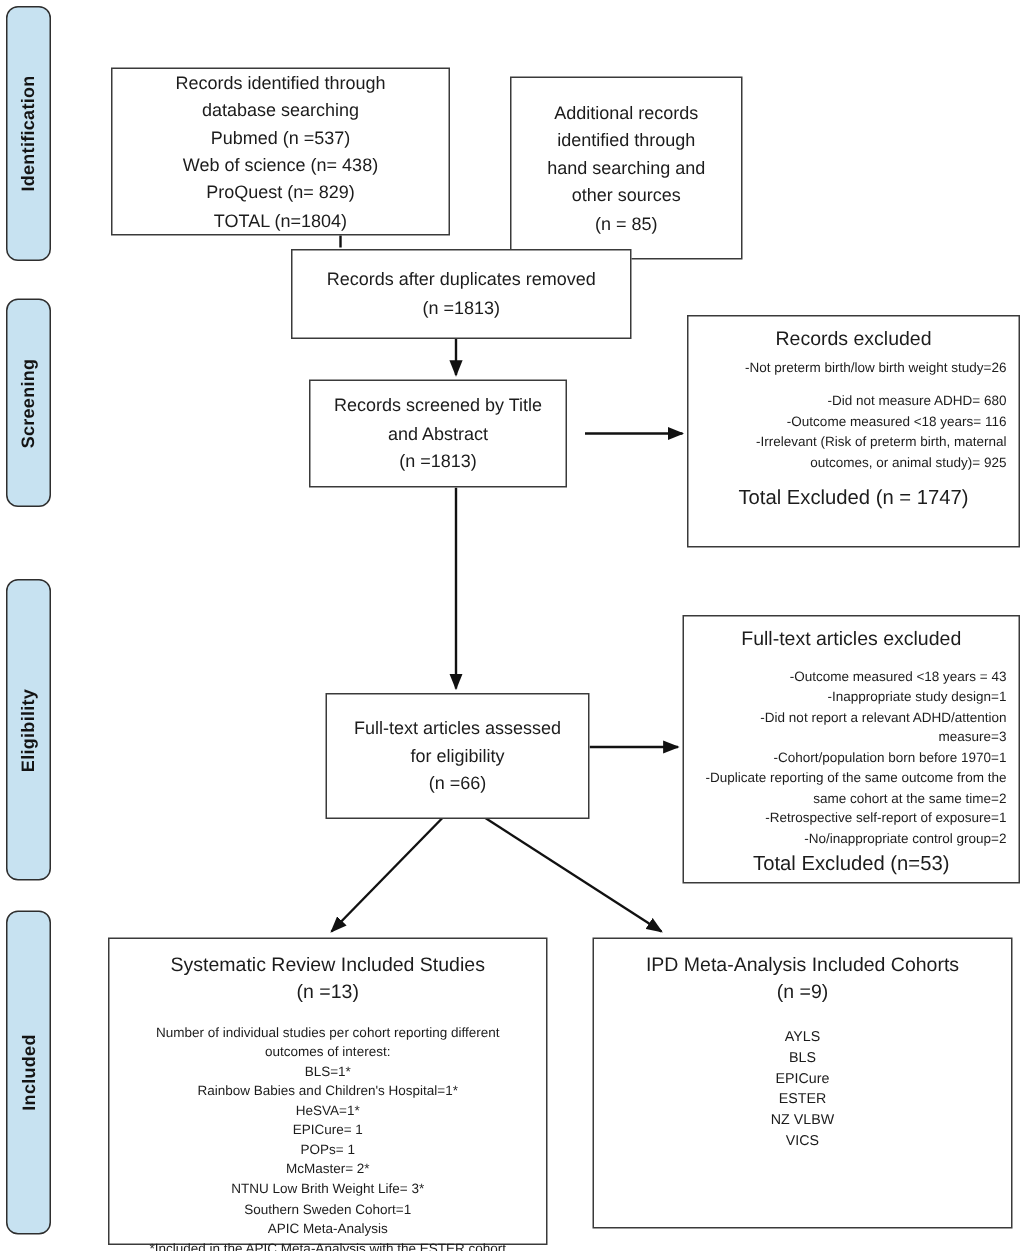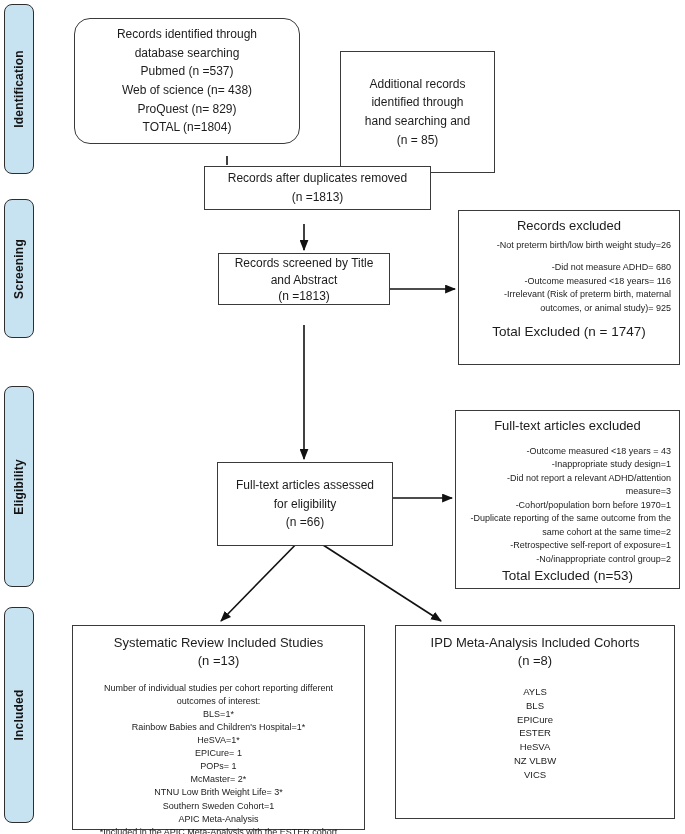--- a/index.html
+++ b/index.html
@@ -93,42 +93,43 @@
   <div class="stage" style="top:199px;height:139px;">
     <span>Screening</span>
   </div>
   <div class="stage" style="top:386px;height:201px;">
     <span>Eligibility</span>
   </div>
   <div class="stage" style="top:607px;height:216px;">
     <span>Included</span>
   </div>
 
-  <div class="box center-box" style="left:74px;top:18px;width:226px;height:126px;border-radius:16px;">
+  <div class="box center-box" style="left:74px;top:45px;width:226px;height:112px;">
       <div class="ln">Records identified through</div>
       <div class="ln">database searching</div>
       <div class="ln">Pubmed (n =537)</div>
       <div class="ln">Web of science (n= 438)</div>
       <div class="ln">ProQuest (n= 829)</div>
       <div class="ln">TOTAL (n=1804)</div>
     </div>
 
   <div class="box center-box" style="left:340px;top:51px;width:155px;height:122px;">
       <div class="ln">Additional records</div>
       <div class="ln">identified through</div>
       <div class="ln">hand searching and</div>
+      <div class="ln">other sources</div>
       <div class="ln">(n = 85)</div>
     </div>
 
-  <div class="box center-box" style="left:204px;top:166px;width:227px;height:44px;">
+  <div class="box center-box" style="left:194px;top:166px;width:227px;height:60px;">
       <div class="ln">Records after duplicates removed</div>
       <div class="ln">(n =1813)</div>
     </div>
 
-  <div class="box center-box" style="left:218px;top:253px;width:172px;height:52px;">
+  <div class="box center-box" style="left:206px;top:253px;width:172px;height:72px;">
       <div class="ln">Records screened by Title</div>
       <div class="ln">and Abstract</div>
       <div class="ln">(n =1813)</div>
     </div>
 
   <div class="box detail-box" style="left:458px;top:210px;width:222px;height:155px;">
     <div class="detail-title">Records excluded</div>
     <div class="detail-items">
         <div class="ln">-Not preterm birth/low birth weight study=26</div>
         <div class="ln"></div>
@@ -173,25 +174,24 @@
         <div class="ln">McMaster= 2*</div>
         <div class="ln">NTNU Low Brith Weight Life= 3*</div>
         <div class="ln">Southern Sweden Cohort=1</div>
         <div class="ln">APIC Meta-Analysis</div>
         <div class="ln">*Included in the APIC Meta-Analysis with the ESTER cohort</div>
       </div>
   </div>
 
   <div class="box big-box" style="left:395px;top:625px;width:280px;height:194px;">
     <div class="big-title">IPD Meta-Analysis Included Cohorts</div>
-    <div class="big-count">(n =8)</div>
+    <div class="big-count">(n =9)</div>
     <div class="ipd-lines">
         <div class="ln">AYLS</div>
         <div class="ln">BLS</div>
         <div class="ln">EPICure</div>
         <div class="ln">ESTER</div>
-        <div class="ln">HeSVA</div>
         <div class="ln">NZ VLBW</div>
         <div class="ln">VICS</div>
       </div>
   </div>
 
 </div>
 
 </body></html>

